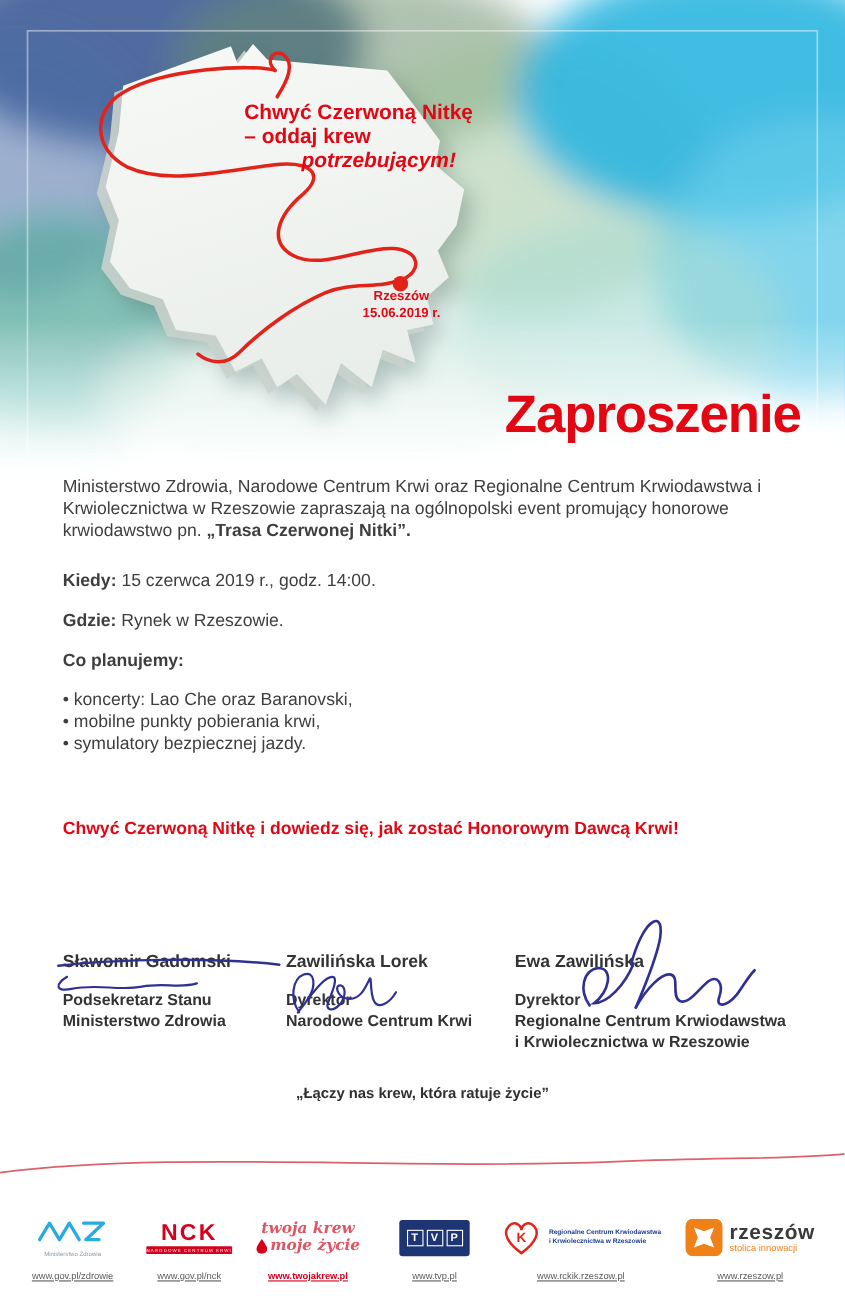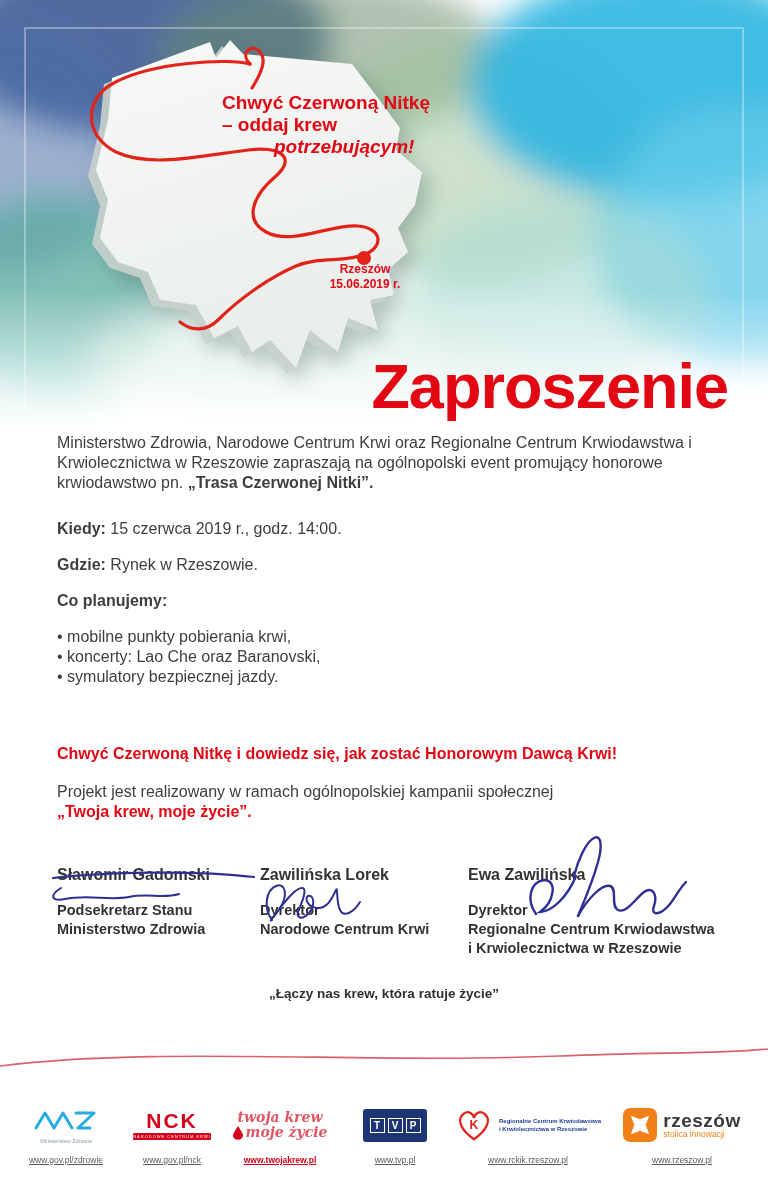--- a/index.html
+++ b/index.html
@@ -16,21 +16,21 @@
     color:#e30613; font-weight:bold; font-size:19px; line-height:22px;
   }
   .tagline .t3 { padding-left:52px;font-style:italic; }
   .map-label {
     position:absolute; left:320px; top:262px; width:90px; text-align:center;
     color:#e30613; font-weight:bold; font-size:12px; line-height:15px;
   }
   
   .title {
     position:absolute; top:350px; right:40px;
-    color:#e30613; font-size:63px; font-weight:bold; letter-spacing:-1px;
+    color:#e30613; font-size:48px; font-weight:bold; letter-spacing:-1px;
   }
   
   .block { position:absolute; left:57px; width:645px; font-size:16px; line-height:20px; }
   .intro { top:433px; }
   .b { font-weight:bold;text-align:center; }
   .when  { top:519px; }
   .where { top:555px; }
   .plan-label { top:591px; font-weight:bold; }
   .plan-items { top:627px; }
   .plan-items div { height:20px; }
@@ -154,31 +154,27 @@
 
   <p class="block intro"><span>Ministerstwo Zdrowia, Narodowe Centrum Krwi oraz Regionalne Centrum Krwiodawstwa i Krwiolecznictwa w Rzeszowie zapraszają na ogólnopolski event promujący honorowe krwiodawstwo pn. </span><span class="b">„Trasa Czerwonej Nitki”.</span></p>
 
   <p class="block when"><span class="b">Kiedy:</span><span> 15 czerwca 2019 r., godz. 14:00.</span></p>
 
   <p class="block where"><span class="b">Gdzie:</span><span> Rynek w Rzeszowie.</span></p>
 
   <p class="block plan-label">Co planujemy:</p>
 
   <div class="block plan-items">
+    <div>• koncerty: Lao Che oraz Baranovski,</div>
     <div>• mobilne punkty pobierania krwi,</div>
-    <div>• koncerty: Lao Che oraz Baranovski,</div>
     <div>• symulatory bezpiecznej jazdy.</div>
   </div>
 
   <p class="block cta">Chwyć Czerwoną Nitkę i dowiedz się, jak zostać Honorowym Dawcą Krwi!</p>
 
-  <div class="block campaign">
-    <div>Projekt jest realizowany w ramach ogólnopolskiej kampanii społecznej</div>
-    <div class="red">„Twoja krew, moje życie”.</div>
-  </div>
 
   <div class="sigs">
     <div class="sig-col c1">
       <div class="sig-name">Sławomir Gadomski</div>
       <svg class="ink" style="left:-8px; top:2px;" width="210" height="40">
         <path stroke-width="2.2" d="M4,10 C55,4 145,2 205,9"></path>
         <path stroke-width="2" d="M12,20 C2,26 0,34 16,31 C40,26 58,33 80,29 C100,25 114,31 130,26"></path>
       </svg>
       <div class="sig-titles">
         <div>Podsekretarz Stanu</div>

